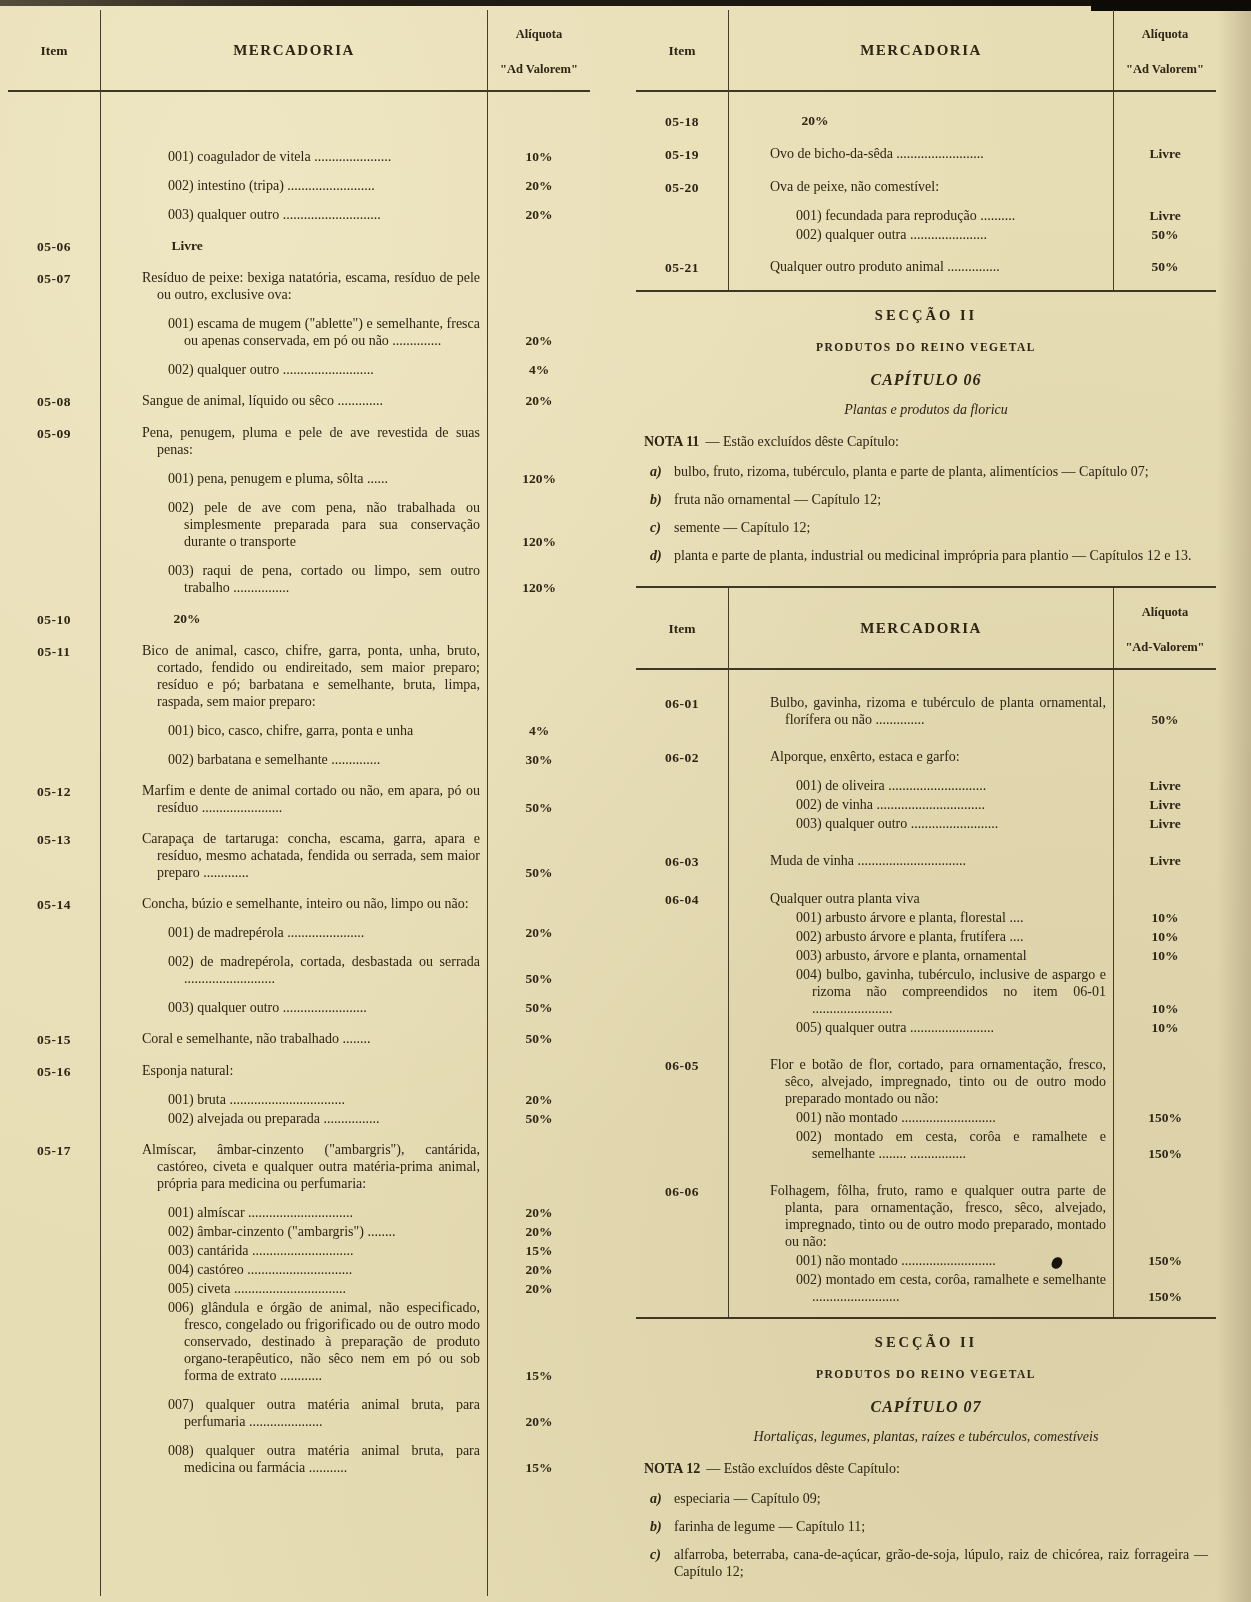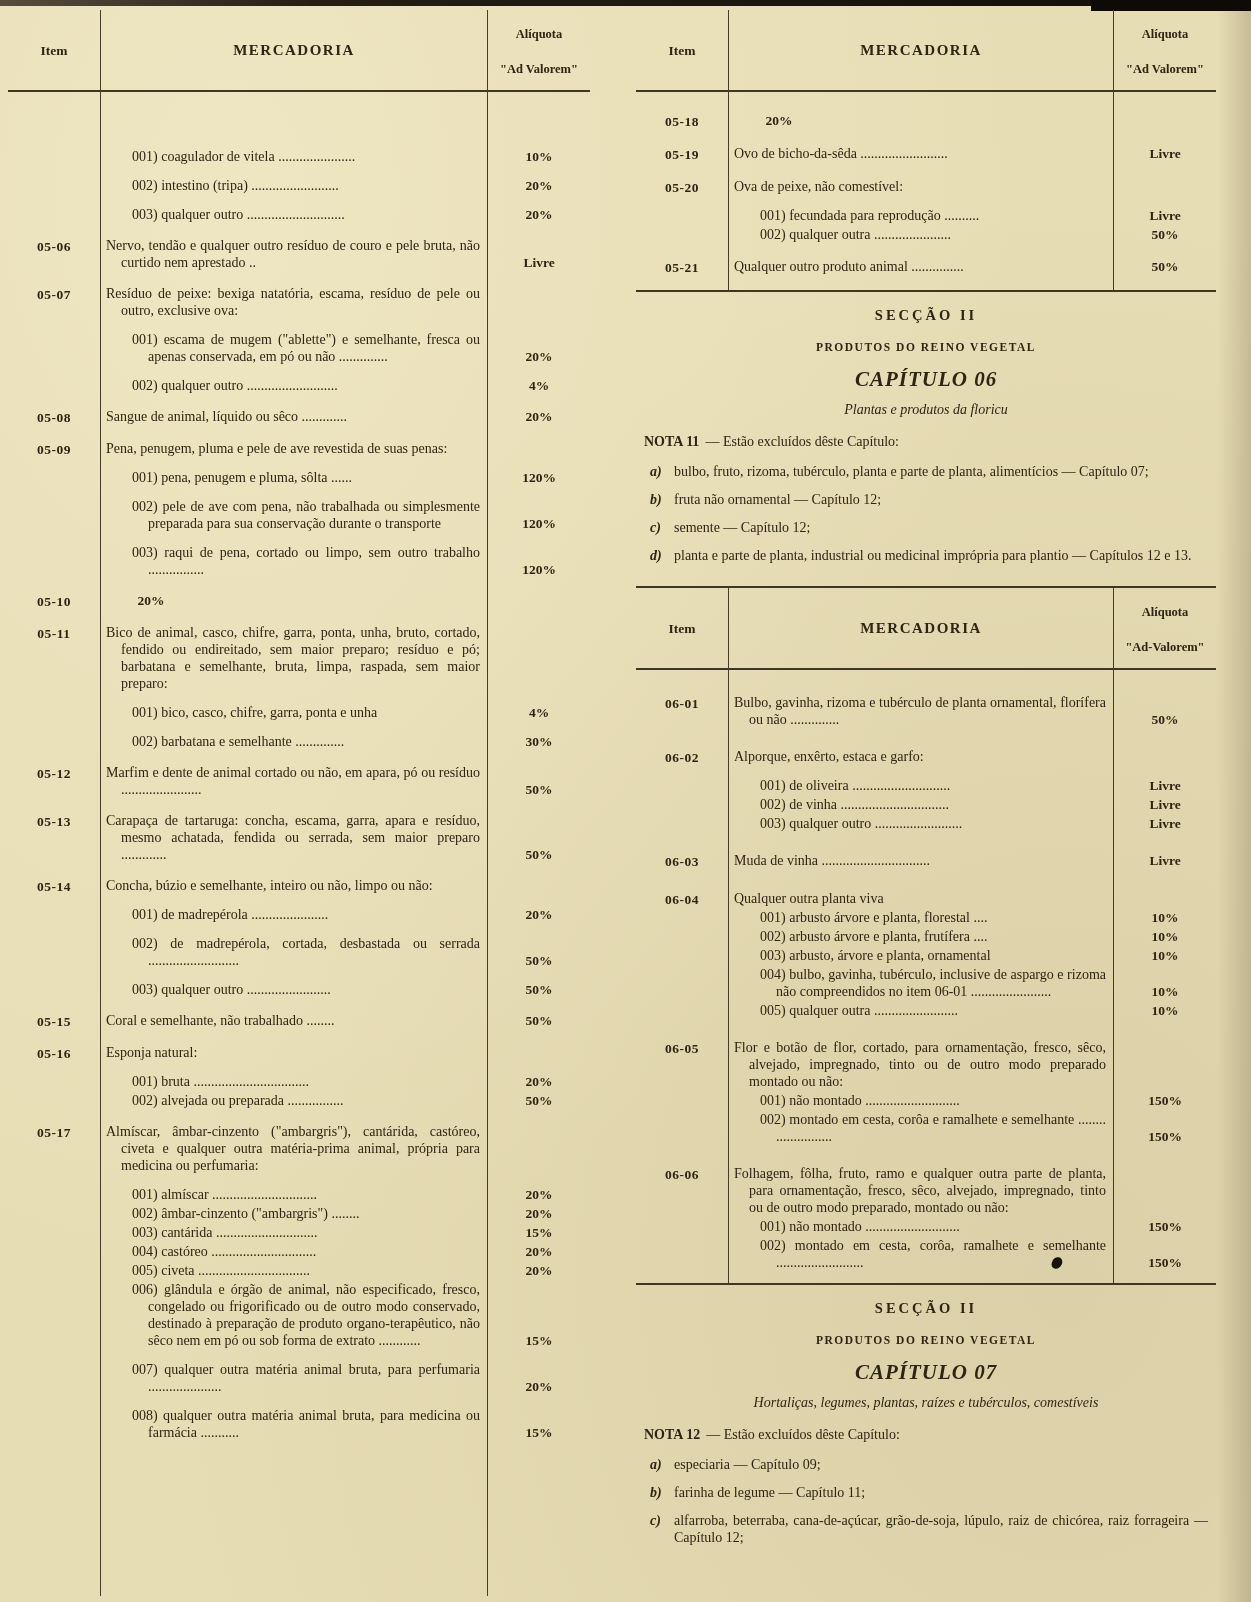--- a/index.html
+++ b/index.html
@@ -32,42 +32,42 @@
   .v-rate { right:102px; }
 
   .thead { display:flex; align-items:stretch; height:82px; border-bottom:2px solid #3e3722; }
   .th-item { width:92px; display:flex; align-items:center; justify-content:center;
     font-weight:bold; font-size:13.5px; }
   .th-merc { flex:1; display:flex; align-items:center; justify-content:center;
     font-weight:bold; font-size:15px; letter-spacing:1.5px; }
   .th-rate { width:102px; display:flex; flex-direction:column; justify-content:space-between;
     padding:16px 2px 12px; text-align:center; font-weight:bold; font-size:12.5px; }
 
-  .trow { display:flex; margin-top:14px; }
+  .trow { display:flex; margin-top:14px;gap:36px; }
   .tbl-mid .trow { margin-top:20px; }
   .tbl-top .trow { margin-top:15px; }
   .tbody-left  > .trow:first-child { margin-top:44px; }
   .tbody-top   > .trow:first-child { margin-top:20px; }
   .tbody-mid   > .trow:first-child { margin-top:24px; }
 
   .cell-item { width:92px; flex:none; text-align:center; font-weight:bold;
     font-size:13.5px; letter-spacing:0.5px; padding-top:1px; }
   .cell-segs { flex:1; min-width:0; display:flex; flex-direction:column; }
   .seg { display:flex; align-items:flex-end; }
   .seg + .seg { margin-top:2px; }
   .seg.gap { margin-top:12px; }
   .seg-text { flex:1; min-width:0; padding-right:8px; text-align:justify; overflow-wrap:break-word; }
   .ind0 > .seg-text { padding-left:21px; text-indent:-15px; }
   .ind1 > .seg-text { padding-left:48px; text-indent:-16px; }
   .seg-rate { width:102px; flex:none; text-align:center; font-weight:bold; font-size:13.5px; }
 
   .section { padding:15px 8px 11px; }
   .sec-title { text-align:center; font-weight:bold; font-size:14.5px; letter-spacing:3px; margin-bottom:15px; }
   .sec-produtos { text-align:center; font-weight:bold; font-size:11.5px; letter-spacing:1.5px; margin-bottom:15px; }
-  .sec-cap { text-align:center; font-weight:bold; font-style:italic; font-size:21px; letter-spacing:1px; margin-bottom:13px; }
+  .sec-cap { text-align:center; font-weight:bold; font-style:italic; font-size:16px; letter-spacing:1px; margin-bottom:13px; }
   .sec-desc { text-align:center; font-style:italic; font-size:14px; margin-bottom:15px; }
   .sec-nota { text-align:left; margin-bottom:13px; }
   .nota-label { font-weight:bold; margin-right:6px; }
   .sec-item { display:flex; margin-bottom:11px; }
   .sec-item-label { width:30px; flex:none; font-style:italic; font-weight:bold; padding-left:6px; }
   .sec-item-text { flex:1; min-width:0; text-align:justify; }
 
   .ink-blot { position:absolute; left:1052px; top:1257px; width:10px; height:12px;
     background:#17130c; border-radius:55% 45% 60% 40%; transform:rotate(18deg); }
 </style>
@@ -104,21 +104,20 @@
               <div class="seg ind1 gap">
                 <div class="seg-text">003) qualquer outro ............................</div>
                 <div class="seg-rate">20%</div>
               </div>
             </div>
           </div>
           <div class="trow">
             <div class="cell-item">05-06</div>
             <div class="cell-segs">
               <div class="seg ind0">
-                <div class="seg-text">Nervo, tendão e qualquer outro resíduo de couro e pele bruta, não curtido nem aprestado ..</div>
                 <div class="seg-rate">Livre</div>
               </div>
             </div>
           </div>
           <div class="trow">
             <div class="cell-item">05-07</div>
             <div class="cell-segs">
               <div class="seg ind0">
                 <div class="seg-text">Resíduo de peixe: bexiga natatória, escama, resíduo de pele ou outro, exclusive ova:</div>
                 <div class="seg-rate"></div>

